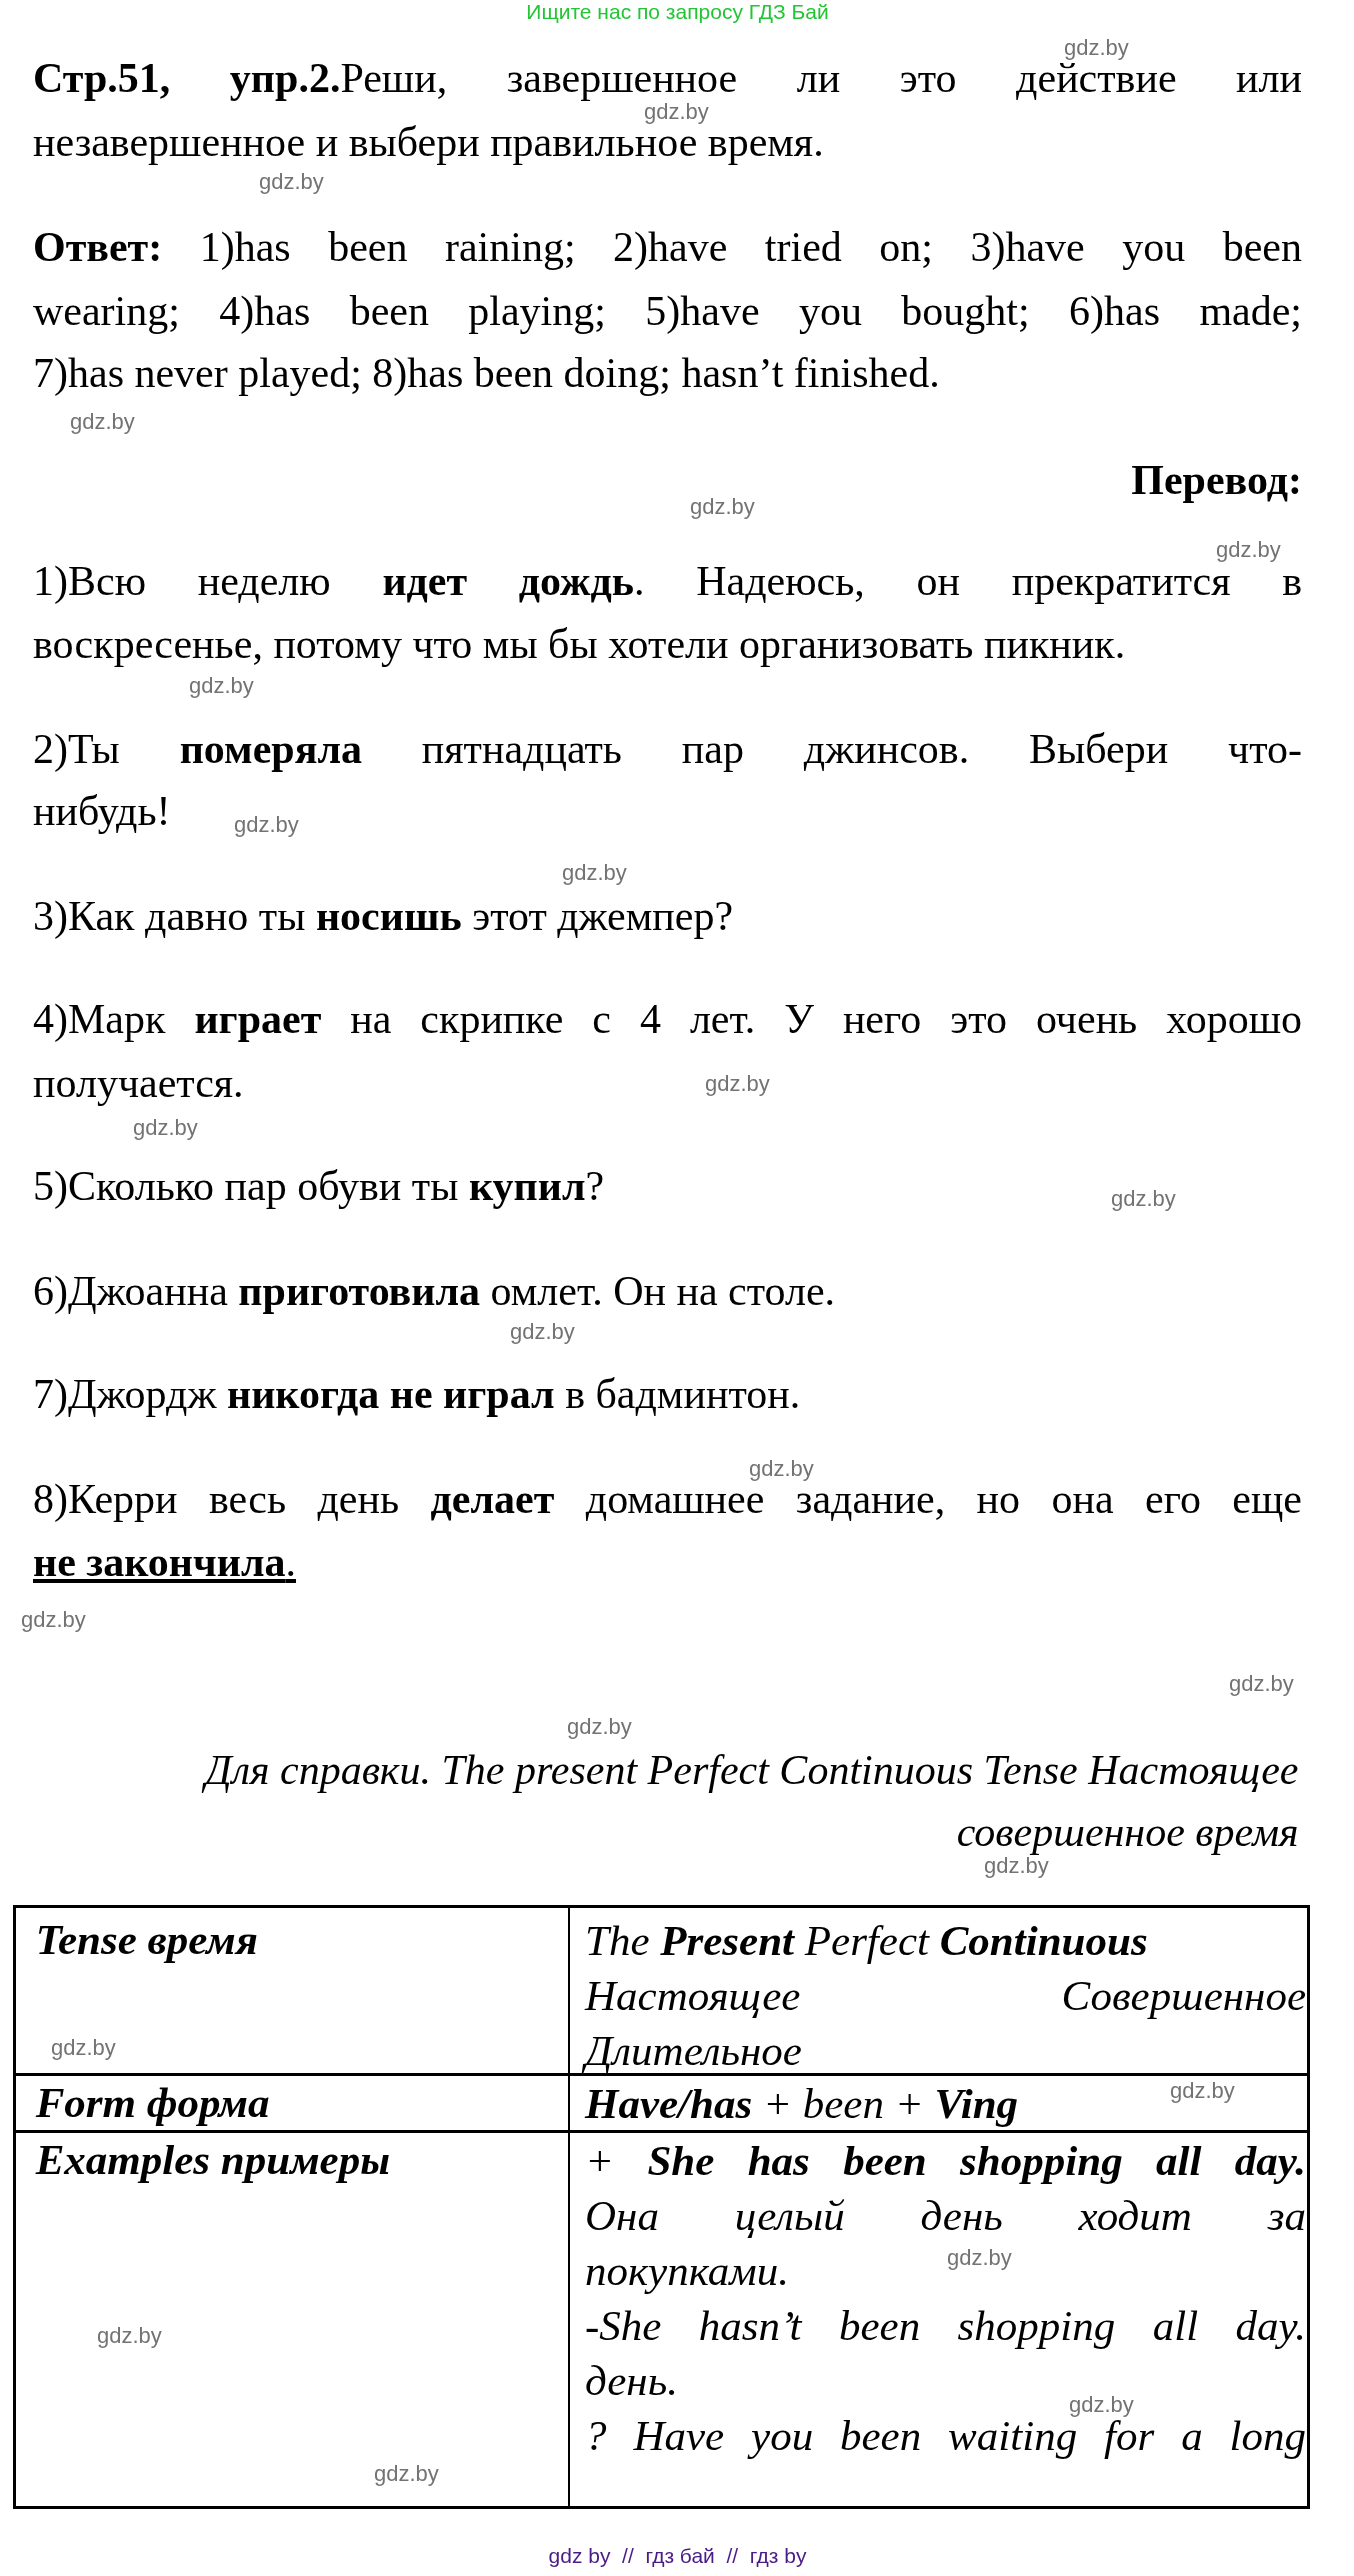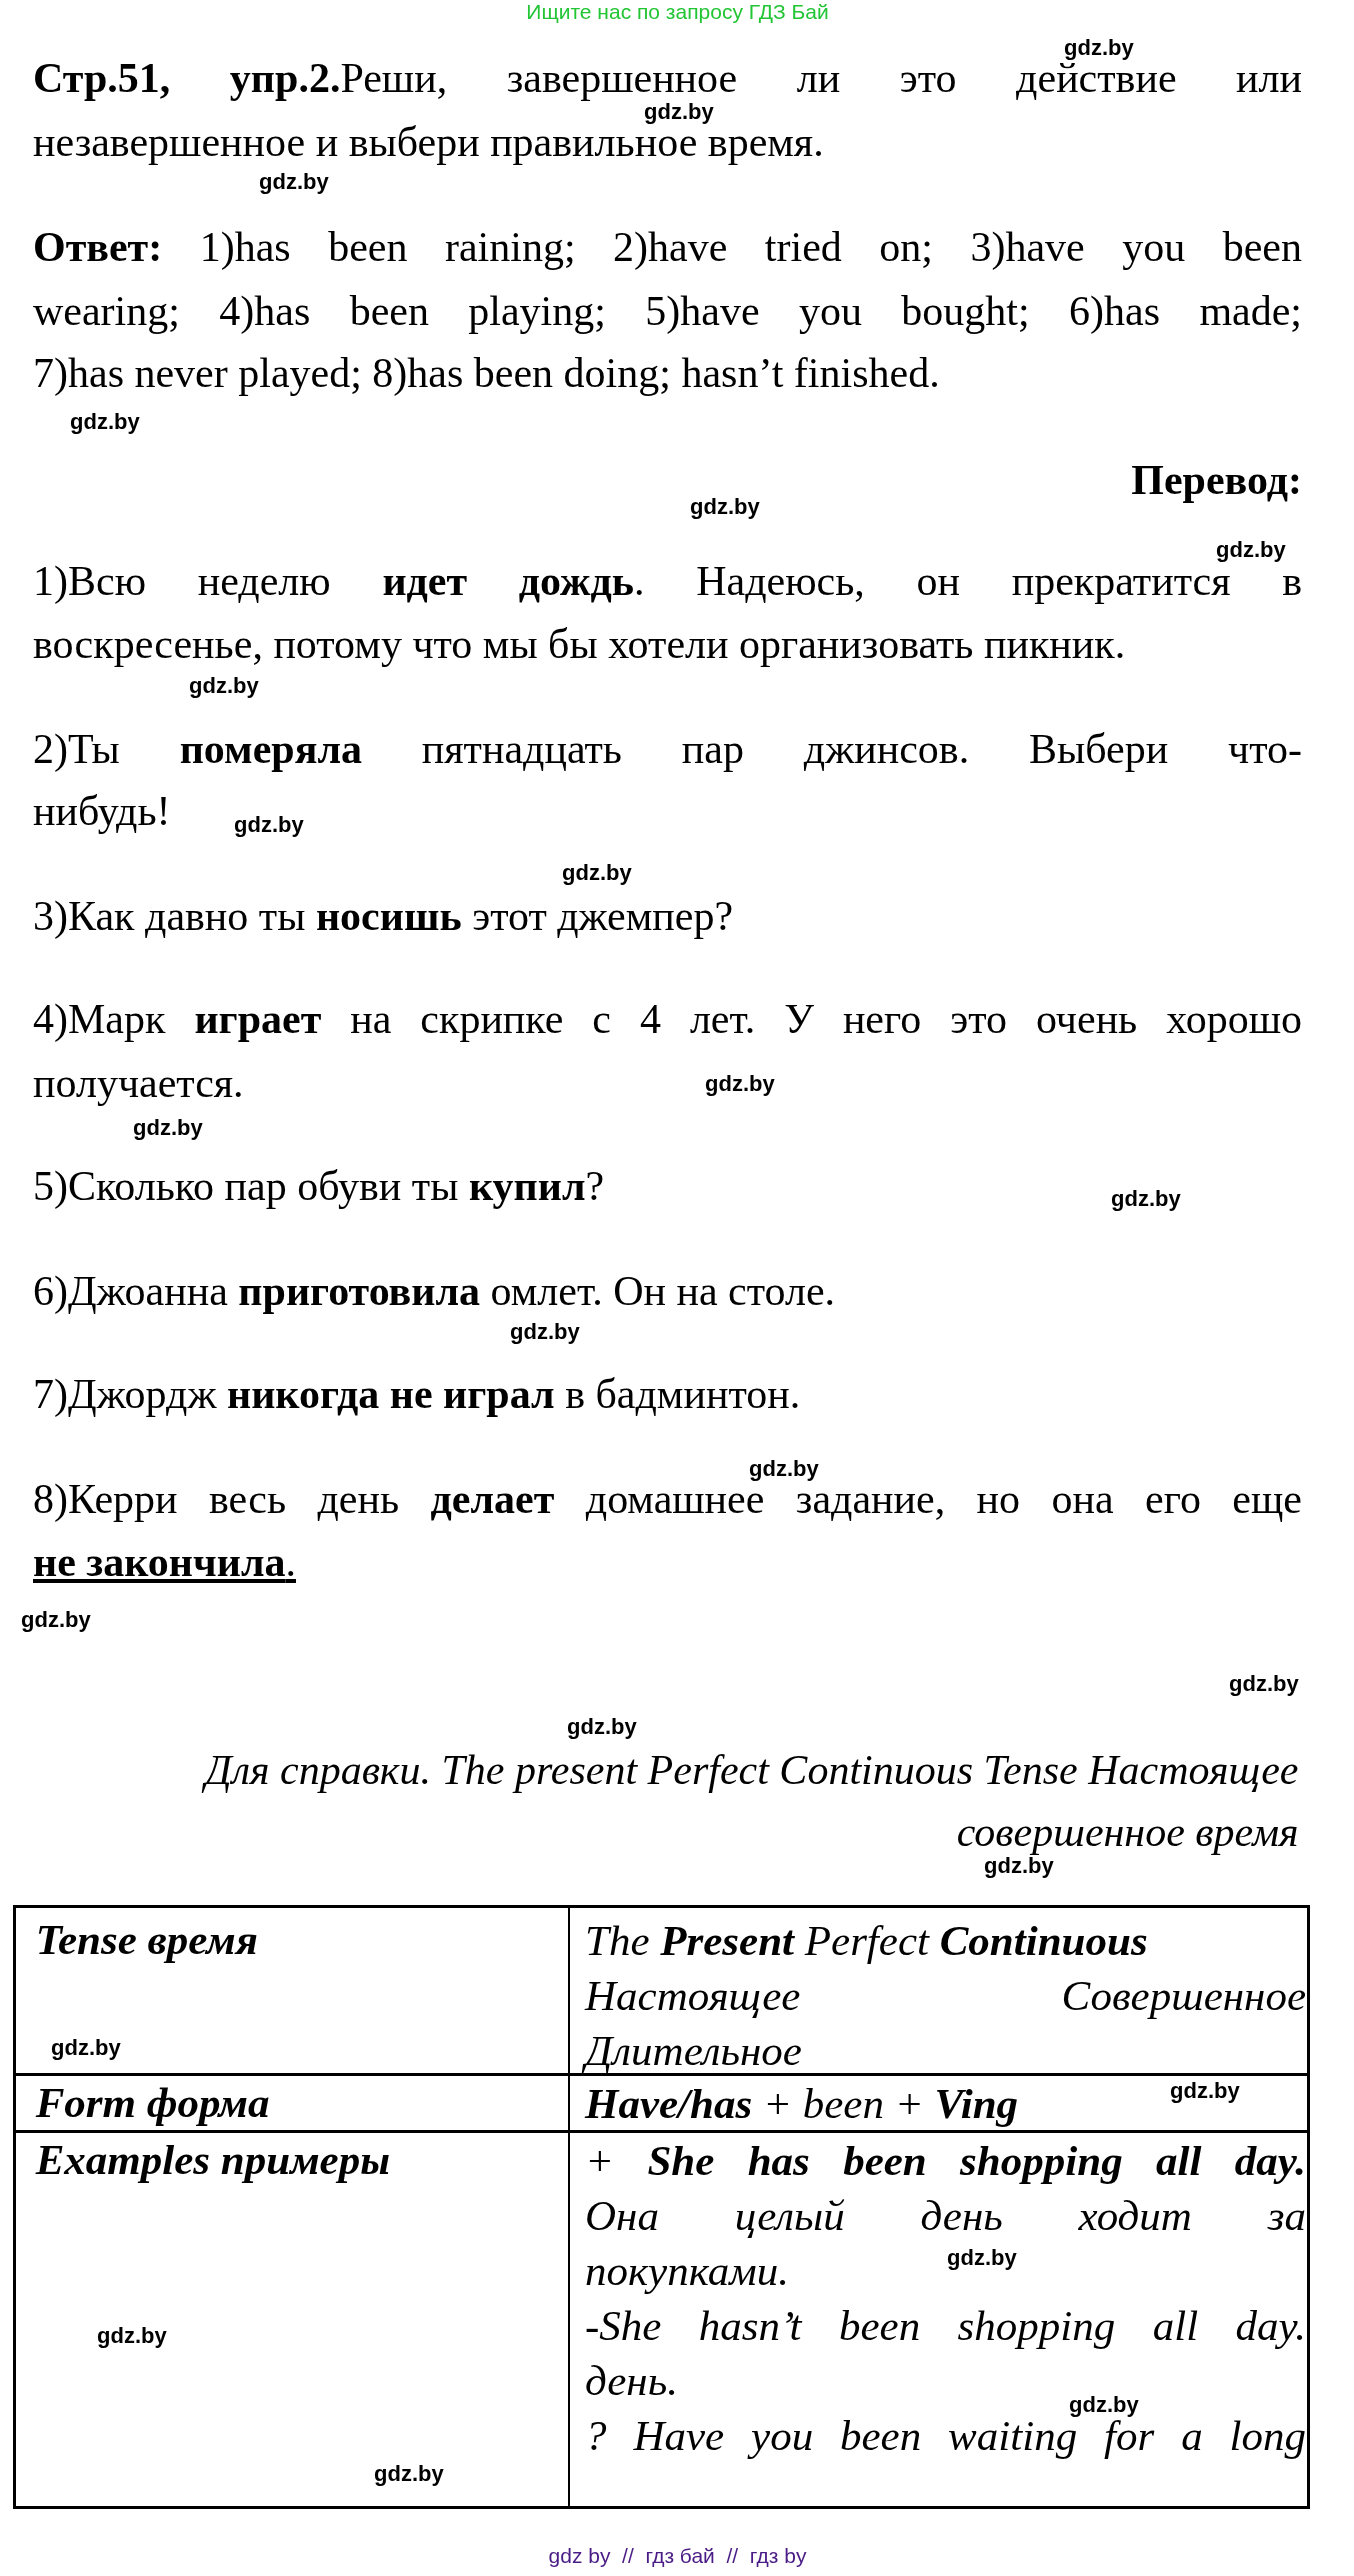--- a/index.html
+++ b/index.html
@@ -5,21 +5,21 @@
   html, body { margin: 0; padding: 0; background: #ffffff; }
   body { width: 1355px; height: 2576px; position: relative; overflow: hidden; color: #000; }
   .serif { font-family: "Liberation Serif", "DejaVu Serif", serif; }
   .sans { font-family: "Liberation Sans", "DejaVu Sans", sans-serif; }
   .top-banner { position: absolute; top: 0; left: 0; width: 1355px; text-align: center; font-size: 21px; line-height: 24.6px; color: #22c534; }
   .footer { position: absolute; top: 2542px; left: 0; width: 1355px; text-align: center; font-size: 21px; line-height: 28px; color: #4a1c86; white-space: pre; }
   .line { position: absolute; left: 33px; width: 1269px; font-size: 42px; line-height: 49px; white-space: nowrap; }
   .justify { text-align: justify; text-align-last: justify; white-space: normal; }
   .b { font-weight: bold; }
   .i { font-style: italic; text-align: right; }
-  .wm { position: absolute; font-size: 22px; line-height: 24.6px; color: #000000; font-weight: bold; }
+  .wm { position: absolute; font-size: 22px; line-height: 24.6px; color: #737373; }
   .tbl { position: absolute; left: 13px; top: 1905px; width: 1297px; height: 604px; border: 3.3px solid #000; box-sizing: border-box; }
   .row { position: absolute; left: 0; width: 100%; border-bottom: 3.3px solid #000; box-sizing: border-box; }
   .row.last { border-bottom: none; }
   .divider { position: absolute; left: 552px; top: 0; bottom: 0; width: 1.6px; background: #000; }
   .cell-l { position: absolute; left: 19.7px; font-size: 43px; line-height: 54px; font-weight: bold; font-style: italic; }
   .cell-r { position: absolute; left: 569px; width: 721px; font-size: 43px; line-height: 55px; font-style: italic; }
   .cell-r .ln { display: block; white-space: nowrap; }
   .cell-r .ln.j { text-align: justify; text-align-last: justify; white-space: normal; }
 </style>
 </head>

